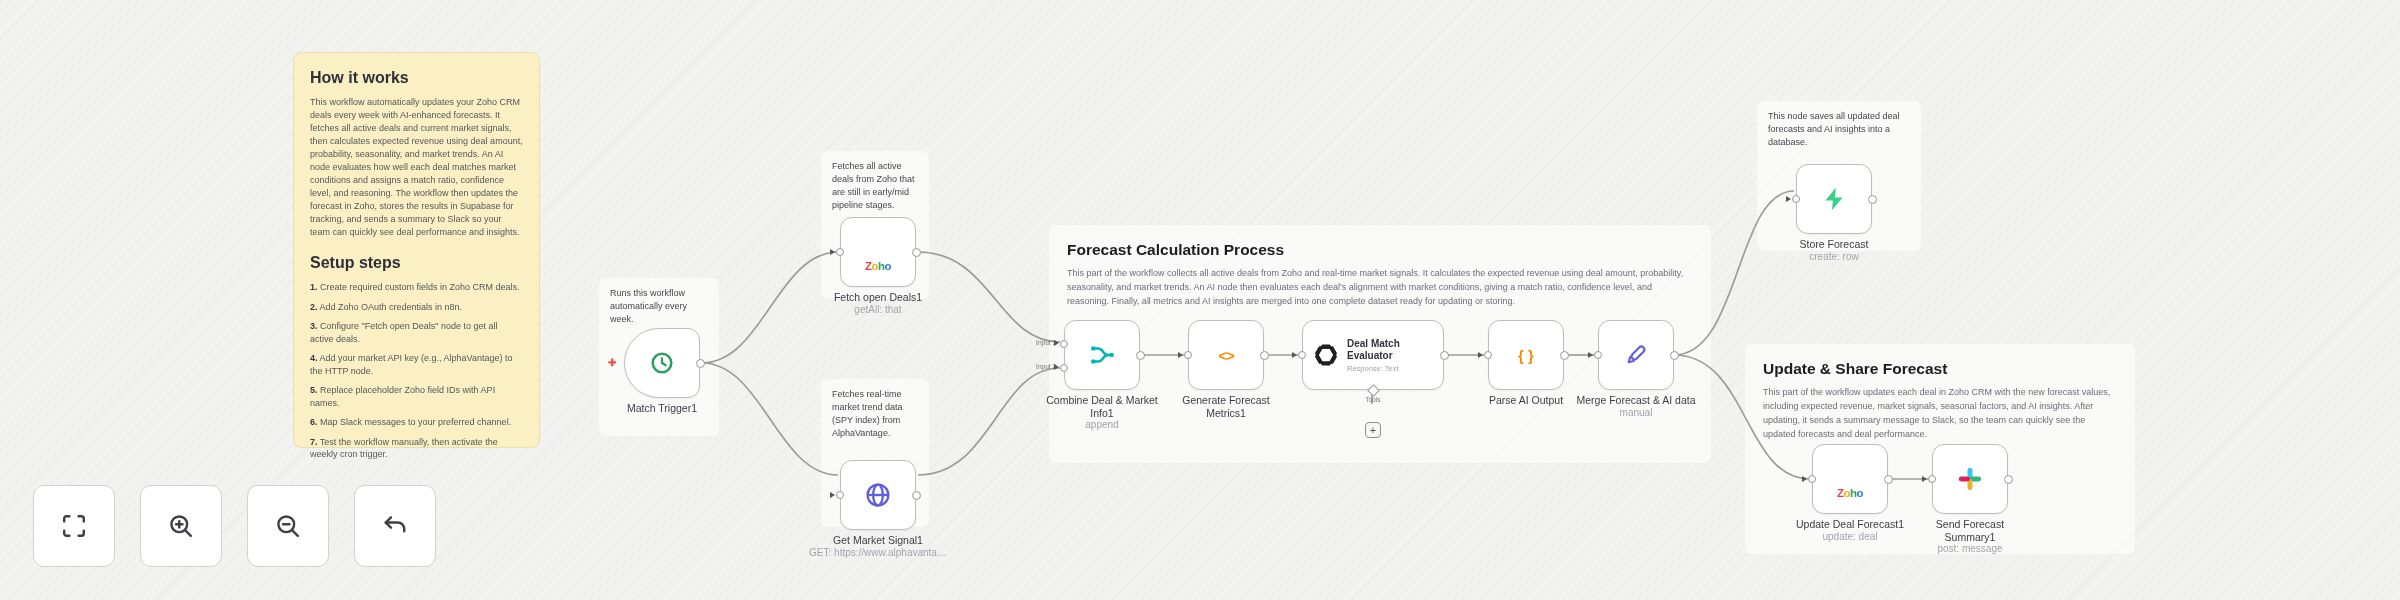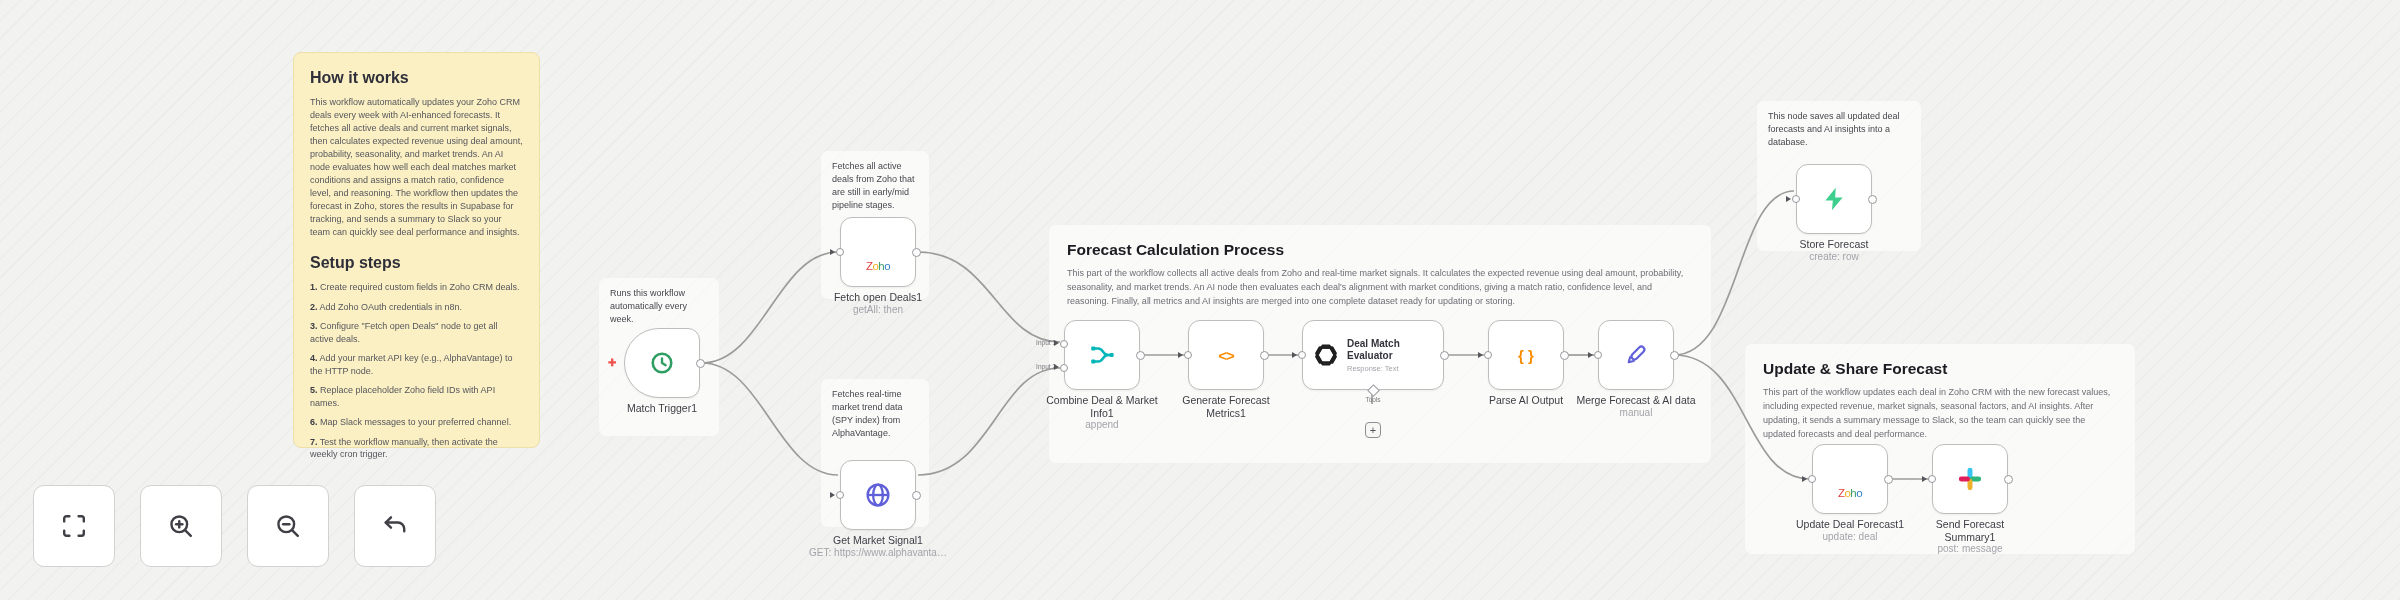--- a/index.html
+++ b/index.html
@@ -86,21 +86,21 @@
     position:absolute;top:102px;left:calc(50% - 8px);width:16px;height:16px;
     background:#f7f7f6;border:1.6px solid #8e8e93;border-radius:4px;box-sizing:border-box;
     display:flex;align-items:center;justify-content:center;
     font-size:11px;color:#55555c;line-height:1;
   }
   .err-badge{
     position:absolute;left:-17px;top:calc(50% - 6px);
     font-size:10px;color:#ef5350;font-weight:bold;
   }
   .glyph{font-weight:bold;font-size:15px;letter-spacing:-1px;color:#fb8c00;}
-  .zoho-logo{font-weight:normal;font-size:11.5px;letter-spacing:-0.5px;margin-top:28px;}
+  .zoho-logo{font-weight:bold;font-size:11.5px;letter-spacing:-0.5px;margin-top:28px;}
   .zl0{color:#e53e3e}.zl1{color:#f6ad1b}.zl2{color:#38a169}.zl3{color:#3182ce}
   
   .controls{position:absolute;left:33px;top:485px;display:flex;gap:25px;z-index:5;}
   .ctrl-btn{
     width:82px;height:82px;background:#ffffff;border:1.7px solid #d2d2d0;
     border-radius:11px;box-sizing:border-box;
     display:flex;align-items:center;justify-content:center;cursor:pointer;
   }
 </style>
 </head>
@@ -175,21 +175,21 @@
   </div>
 
   <div class="nwrap" style="left:840px;top:217px;width:76px;">
     <div class="nbox">
       <span class="port-arrow"></span>
       <span class="port-in"></span>
       <span class="port-out"></span>
       <span class="zoho-logo"><span class="zl0">Z</span><span class="zl1">o</span><span class="zl2">h</span><span class="zl3">o</span></span>
     </div>
     <div class="nlabel">Fetch open Deals1</div>
-    <div class="nsub">getAll: then</div>
+    <div class="nsub">getAll: that</div>
   </div>
 
   <div class="nwrap" style="left:840px;top:460px;width:76px;">
     <div class="nbox">
       <span class="port-arrow"></span>
       <span class="port-in"></span>
       <span class="port-out"></span>
       <svg width="30" height="30" viewBox="0 0 26 26">
         <circle cx="13" cy="13" r="9" fill="none" stroke="#5f5fd9" stroke-width="2"></circle>
         <ellipse cx="13" cy="13" rx="4.2" ry="9" fill="none" stroke="#5f5fd9" stroke-width="2"></ellipse>

